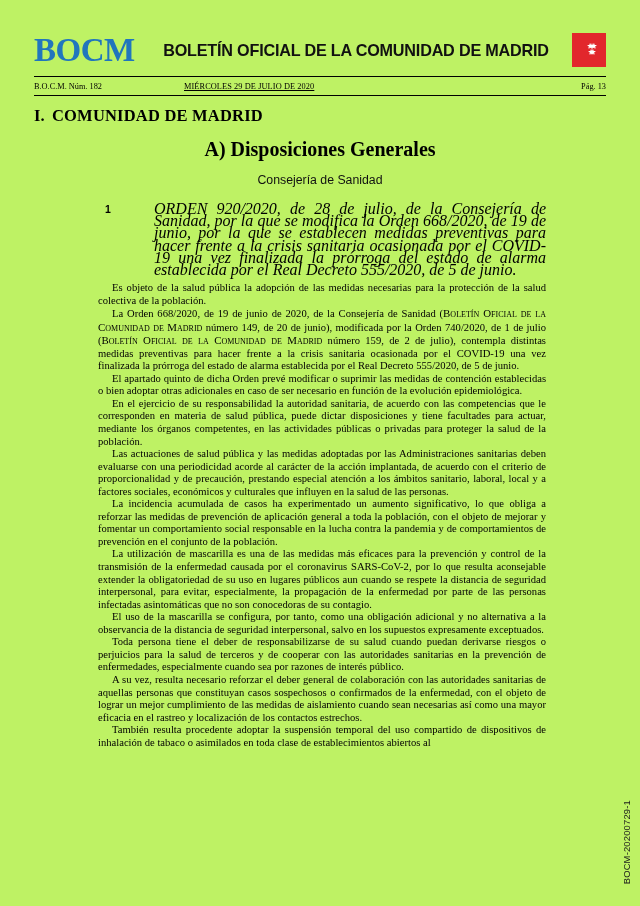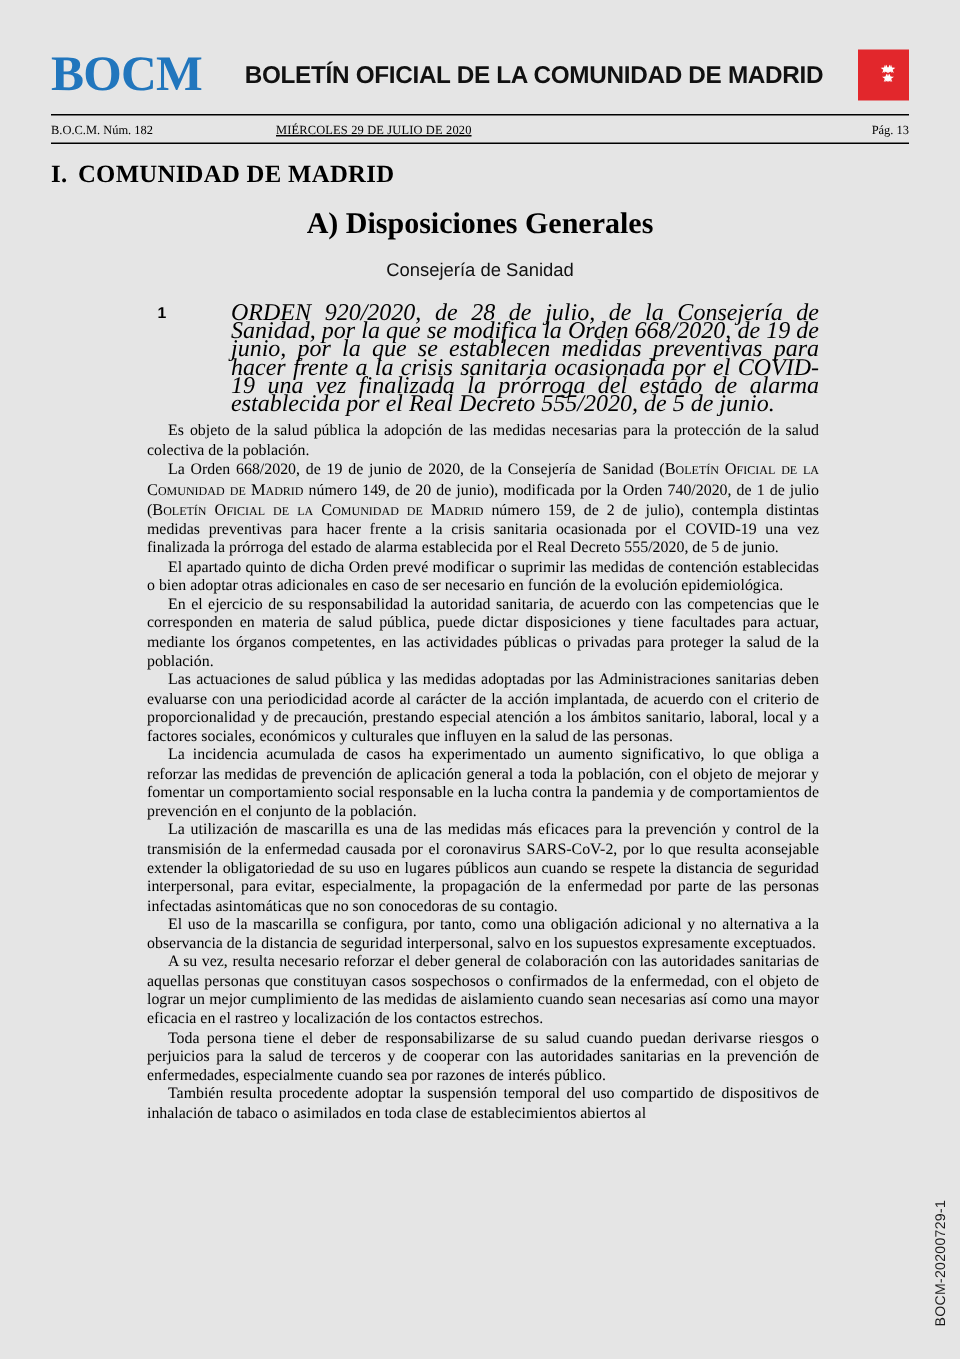--- a/index.html
+++ b/index.html
@@ -4,21 +4,21 @@
 <style>
   html, body {
     margin: 0;
     padding: 0;
     background: #ffffff;
   }
   .page {
     position: relative;
     width: 640px;
     height: 906px;
-    background: #e5e5e5;
+    background: #bef264;
     overflow: hidden;
     font-family: "Liberation Serif", "DejaVu Serif", serif;
     color: #000000;
   }
 
   
   .masthead {
     position: absolute;
     left: 34px;
     top: 28px;
@@ -272,20 +272,20 @@
 
   <div class="body-text">
     <p>Es objeto de la salud pública la adopción de las medidas necesarias para la protección de la salud colectiva de la población.</p>
     <p><span>La Orden 668/2020, de 19 de junio de 2020, de la Consejería de Sanidad (</span><span class="sc">Boletín Oficial de la Comunidad de Madrid</span><span> número 149, de 20 de junio), modificada por la Orden 740/2020, de 1 de julio (</span><span class="sc">Boletín Oficial de la Comunidad de Madrid</span><span> número 159, de 2 de julio), contempla distintas medidas preventivas para hacer frente a la crisis sanitaria ocasionada por el COVID-19 una vez finalizada la prórroga del estado de alarma establecida por el Real Decreto 555/2020, de 5 de junio.</span></p>
     <p>El apartado quinto de dicha Orden prevé modificar o suprimir las medidas de contención establecidas o bien adoptar otras adicionales en caso de ser necesario en función de la evolución epidemiológica.</p>
     <p>En el ejercicio de su responsabilidad la autoridad sanitaria, de acuerdo con las competencias que le corresponden en materia de salud pública, puede dictar disposiciones y tiene facultades para actuar, mediante los órganos competentes, en las actividades públicas o privadas para proteger la salud de la población.</p>
     <p>Las actuaciones de salud pública y las medidas adoptadas por las Administraciones sanitarias deben evaluarse con una periodicidad acorde al carácter de la acción implantada, de acuerdo con el criterio de proporcionalidad y de precaución, prestando especial atención a los ámbitos sanitario, laboral, local y a factores sociales, económicos y culturales que influyen en la salud de las personas.</p>
     <p>La incidencia acumulada de casos ha experimentado un aumento significativo, lo que obliga a reforzar las medidas de prevención de aplicación general a toda la población, con el objeto de mejorar y fomentar un comportamiento social responsable en la lucha contra la pandemia y de comportamientos de prevención en el conjunto de la población.</p>
     <p>La utilización de mascarilla es una de las medidas más eficaces para la prevención y control de la transmisión de la enfermedad causada por el coronavirus SARS-CoV-2, por lo que resulta aconsejable extender la obligatoriedad de su uso en lugares públicos aun cuando se respete la distancia de seguridad interpersonal, para evitar, especialmente, la propagación de la enfermedad por parte de las personas infectadas asintomáticas que no son conocedoras de su contagio.</p>
     <p>El uso de la mascarilla se configura, por tanto, como una obligación adicional y no alternativa a la observancia de la distancia de seguridad interpersonal, salvo en los supuestos expresamente exceptuados.</p>
+    <p>Toda persona tiene el deber de responsabilizarse de su salud cuando puedan derivarse riesgos o perjuicios para la salud de terceros y de cooperar con las autoridades sanitarias en la prevención de enfermedades, especialmente cuando sea por razones de interés público.</p>
     <p>A su vez, resulta necesario reforzar el deber general de colaboración con las autoridades sanitarias de aquellas personas que constituyan casos sospechosos o confirmados de la enfermedad, con el objeto de lograr un mejor cumplimiento de las medidas de aislamiento cuando sean necesarias así como una mayor eficacia en el rastreo y localización de los contactos estrechos.</p>
-    <p>Toda persona tiene el deber de responsabilizarse de su salud cuando puedan derivarse riesgos o perjuicios para la salud de terceros y de cooperar con las autoridades sanitarias en la prevención de enfermedades, especialmente cuando sea por razones de interés público.</p>
     <p>También resulta procedente adoptar la suspensión temporal del uso compartido de dispositivos de inhalación de tabaco o asimilados en toda clase de establecimientos abiertos al</p>
   </div>
 
   <div class="side-code">BOCM-20200729-1</div>
 
 </div>
 
 </body></html>

